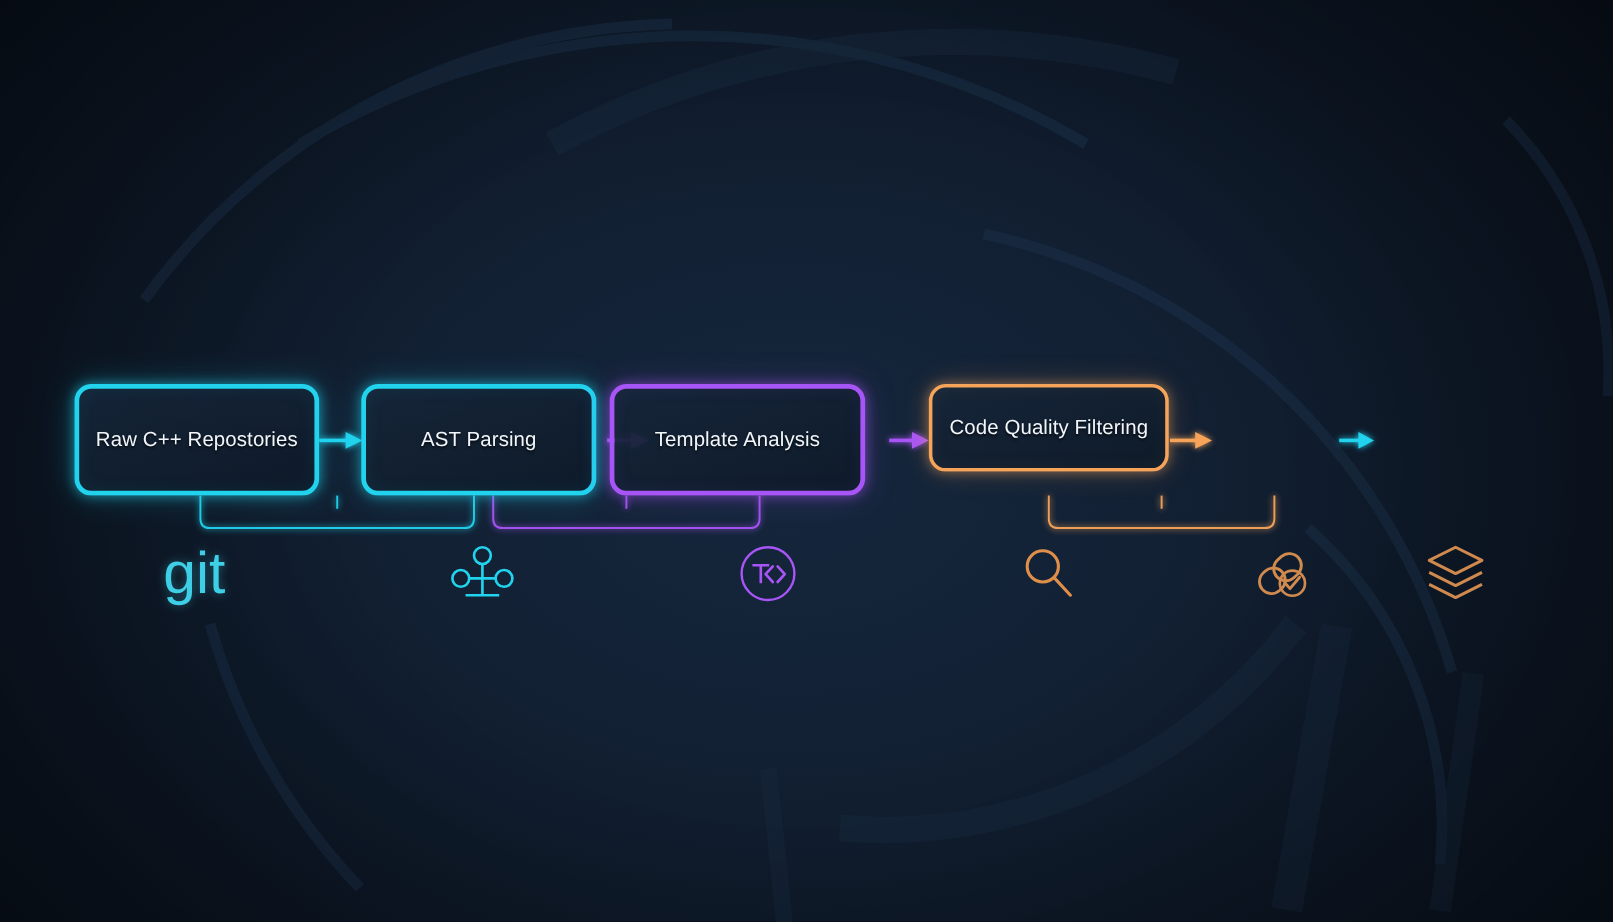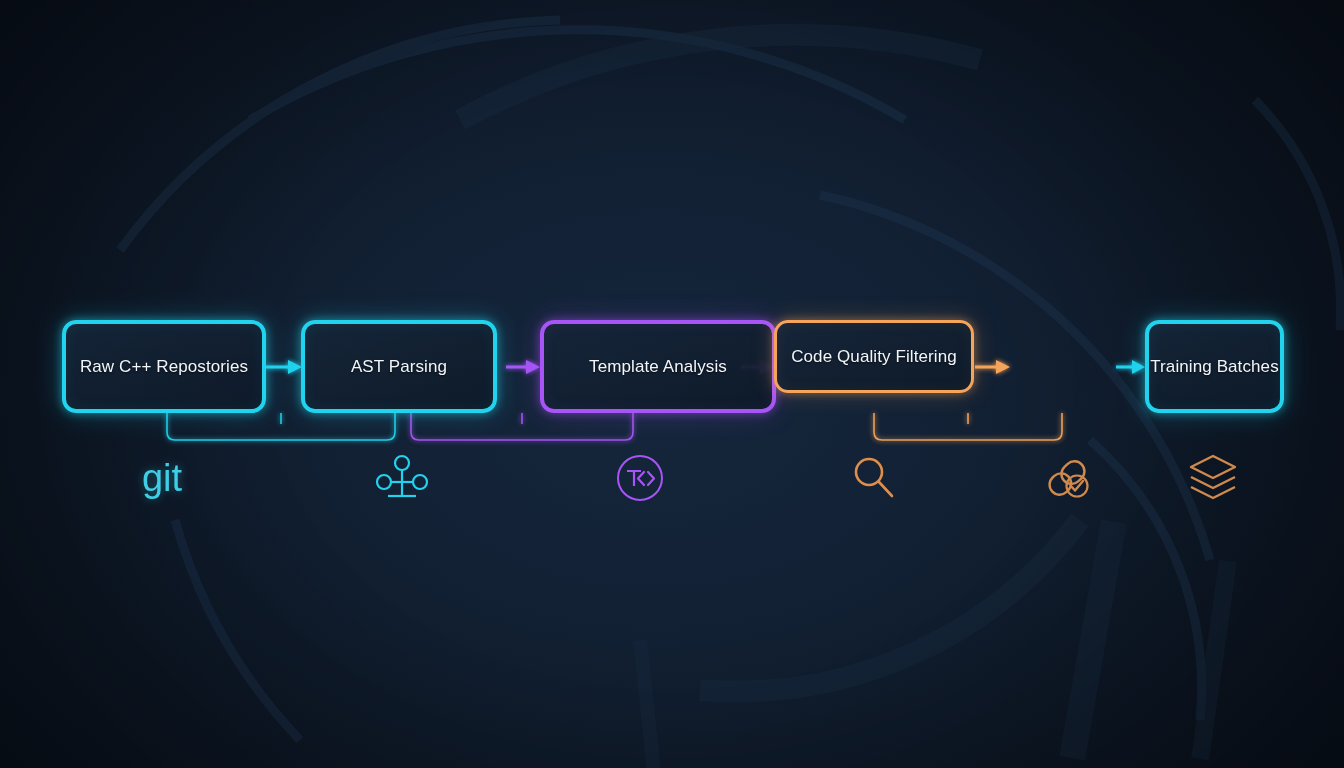--- a/index.html
+++ b/index.html
@@ -88,21 +88,21 @@
   }
 
   .icon-wrap {
     position: absolute;
     display: flex;
     align-items: center;
     justify-content: center;
   }
   .git-text {
     font-family: "Liberation Sans", sans-serif;
-    font-size: 38px;
+    font-size: 49px;
     font-weight: 400;
     color: #3ecfe6;
     line-height: 1;
     text-shadow: 0 0 8px rgba(62,207,230,0.4);
   }
 </style>
 </head>
 <body>
 
 <div id="stage">
@@ -179,32 +179,29 @@
   <div class="flow">
 
     <div class="node cyan" style="left:62px; top:320px; width:204px; height:93px;">
       <span class="label">Raw C++ Repostories</span>
     </div>
 
     <div class="node cyan" style="left:301px; top:320px; width:196px; height:93px;">
       <span class="label">AST Parsing</span>
     </div>
 
-    <div class="node purple" style="left:540px; top:320px; width:236px; height:93px;">
+    <div class="node purple" style="left:508px; top:320px; width:213px; height:93px;">
       <span class="label">Template Analysis</span>
     </div>
 
     <div class="node orange" style="left:774px; top:320px; width:200px; height:73px;">
       <span class="label">Code Quality Filtering</span>
     </div>
 
 
-    <div class="node cyan" style="left:1145px; top:320px; width:139px; height:93px;">
-      <span class="label">Training Batches</span>
-    </div>
   </div>
 
   <div class="icon-wrap" style="left:132px; top:456px; width:60px; height:44px;">
     <span class="git-text">git</span>
   </div>
 
   <div class="icon-wrap" style="left:374px; top:452px; width:56px; height:52px;">
     <svg width="56" height="52" viewBox="0 0 56 52" fill="none" stroke="#22d3ee" stroke-width="2.2">
       <circle cx="28" cy="11" r="7"></circle>
       <circle cx="10" cy="30" r="7"></circle>

